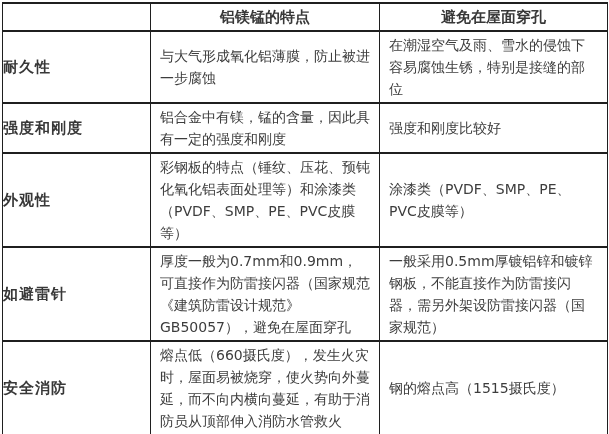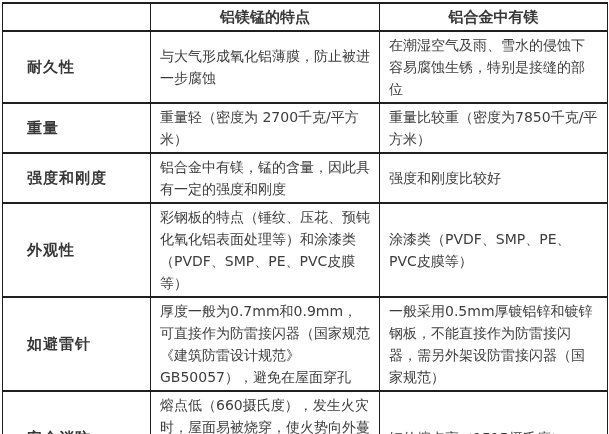--- a/index.html
+++ b/index.html
@@ -41,21 +41,21 @@
     font-size: 15px;
     font-weight: bold;
     text-align: center;
     color: #383838;
     padding: 2px 4px;
   }
   table.cmp td.label {
     font-size: 15px;
     font-weight: bold;
     color: #383838;
-    padding-left: 24px;
+    padding-left: 0;
     letter-spacing: 1px;
   }
   col.c1 { width: 148px; }
   col.c2 { width: 229px; }
   col.c3 { width: 228px; }
   tr.hr  { height: 18px; }
   tr.r0  { height: 47px; }
   tr.r1  { height: 44px; }
   tr.r2  { height: 46px; border-radius: 21px; }
   tr.r3  { height: 65px; }
@@ -69,33 +69,28 @@
   <table class="cmp">
     <colgroup>
       <col class="c1">
       <col class="c2">
       <col class="c3">
     </colgroup>
     <thead>
       <tr class="hr">
         <th></th>
         <th>铝镁锰的特点</th>
-        <th>铝合金中有镁</th>
+        <th>避免在屋面穿孔</th>
       </tr>
     </thead>
     <tbody>
       <tr class="r0">
         <td class="label">耐久性</td>
         <td>与大气形成氧化铝薄膜，防止被进一步腐蚀</td>
         <td>在潮湿空气及雨、雪水的侵蚀下容易腐蚀生锈，特别是接缝的部位</td>
-      </tr>
-      <tr class="r1">
-        <td class="label">重量</td>
-        <td>重量轻（密度为 2700千克/平方米）</td>
-        <td>重量比较重（密度为7850千克/平方米）</td>
       </tr>
       <tr class="r2">
         <td class="label">强度和刚度</td>
         <td>铝合金中有镁，锰的含量，因此具有一定的强度和刚度</td>
         <td>强度和刚度比较好</td>
       </tr>
       <tr class="r3">
         <td class="label">外观性</td>
         <td>彩钢板的特点（锤纹、压花、预钝化氧化铝表面处理等）和涂漆类（PVDF、SMP、PE、PVC皮膜等）</td>
         <td>涂漆类（PVDF、SMP、PE、PVC皮膜等）</td>

